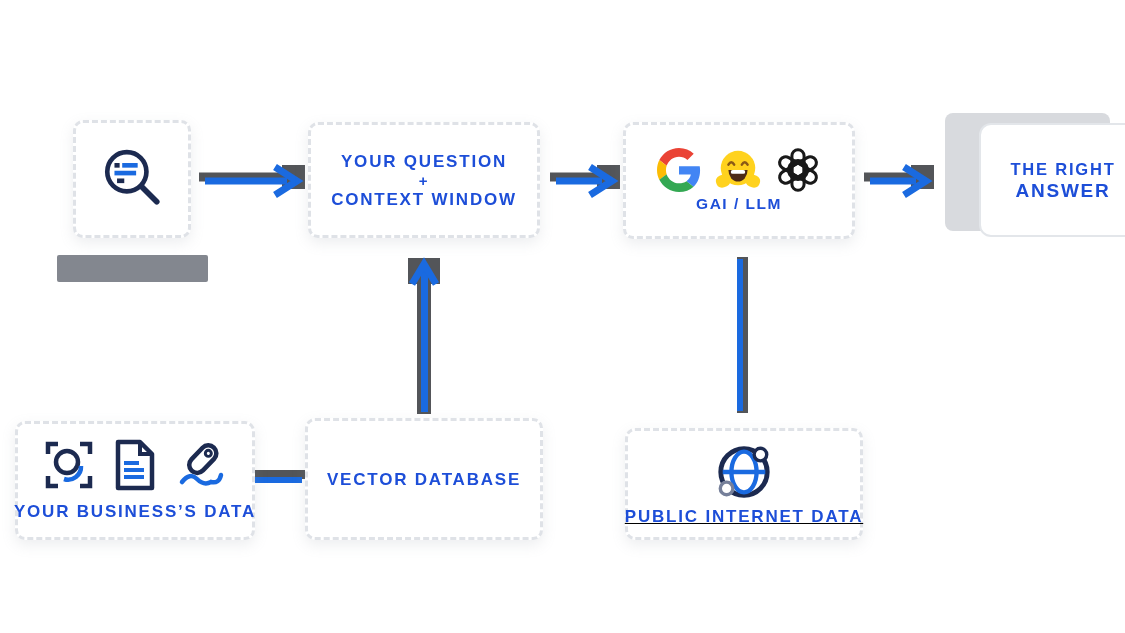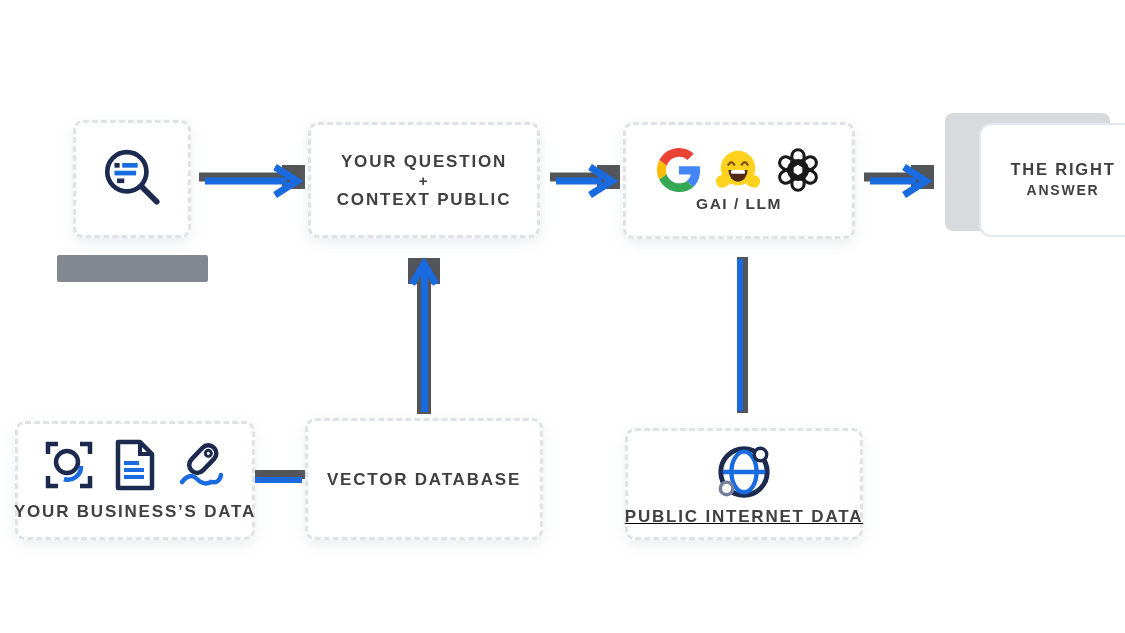--- a/index.html
+++ b/index.html
@@ -7,21 +7,21 @@
     position:relative;width:1125px;height:633px;background:#ffffff;
     font-family:"Liberation Sans",sans-serif;overflow:hidden;
   }
   .dashed-box{
     position:absolute;background:#ffffff;border:3px dashed #dfe2e7;border-radius:10px;
     box-shadow:0 5px 14px rgba(140,148,160,.16);
     display:flex;flex-direction:column;align-items:center;justify-content:center;
     box-sizing:border-box;
   }
   .label{
-    font-weight:bold;color:#404040;letter-spacing:1.8px;text-align:center;
+    font-weight:bold;color:#1d4ed8;letter-spacing:1.8px;text-align:center;
     font-size:17px;line-height:21px;white-space:nowrap;
   }
   .label.small{font-size:15.5px;letter-spacing:1.5px;}
   .q-plus{font-size:15px;line-height:17px;}
   .icon-row{display:flex;align-items:center;justify-content:center;gap:14px;}
   .arrow{position:absolute;}
   .redacted-bar{
     position:absolute;left:57px;top:255px;width:151px;height:27px;
     background:#83878f;border-radius:2px;
   }
@@ -95,21 +95,21 @@
       <rect x="15" y="24" width="21" height="4.5" fill="#1a6ae0"></rect>
       <rect x="17.5" y="31.5" width="7" height="4.5" fill="#1c2a50"></rect>
     </svg>
   </div>
 
   <div class="redacted-bar"></div>
 
   <div class="dashed-box" id="box-question">
     <div class="label">YOUR QUESTION</div>
     <div class="label q-plus">+</div>
-    <div class="label">CONTEXT PUBLIC</div>
+    <div class="label">CONTEXT WINDOW</div>
   </div>
 
   <div class="dashed-box" id="box-gai">
     <div class="icon-row">
       <svg width="44" height="44" viewBox="0 0 48 48">
         <path fill="#EA4335" d="M24 9.5c3.54 0 6.71 1.22 9.21 3.6l6.85-6.85C35.9 2.38 30.47 0 24 0 14.62 0 6.51 5.38 2.56 13.22l7.98 6.19C12.43 13.72 17.74 9.5 24 9.5z"></path>
         <path fill="#4285F4" d="M46.98 24.55c0-1.57-.15-3.09-.38-4.55H24v9.02h12.94c-.58 2.96-2.26 5.48-4.78 7.18l7.73 6c4.51-4.18 7.09-10.36 7.09-17.65z"></path>
         <path fill="#FBBC05" d="M10.53 28.59c-.48-1.45-.76-2.99-.76-4.59s.27-3.14.76-4.59l-7.98-6.19C.92 16.46 0 20.12 0 24c0 3.88.92 7.54 2.56 10.78l7.97-6.19z"></path>
         <path fill="#34A853" d="M24 48c6.48 0 11.93-2.13 15.89-5.81l-7.73-6c-2.15 1.45-4.92 2.3-8.16 2.3-6.26 0-11.57-4.22-13.47-9.91l-7.98 6.19C6.51 42.62 14.62 48 24 48z"></path>
       </svg>
@@ -132,21 +132,21 @@
           <rect x="-9" y="-30" width="18" height="44" rx="9" transform="rotate(300)"></rect>
         </g>
       </svg>
     </div>
     <div class="label small">GAI / LLM</div>
   </div>
 
   <div class="answer-backdrop"></div>
   <div class="answer-box">
     <div class="label" style="font-size:16.5px">THE RIGHT</div>
-    <div class="label" style="font-size:14px">ANSWER</div>
+    <div class="label" style="font-size:19px">ANSWER</div>
   </div>
 
   <div class="dashed-box" id="box-vector">
     <div class="label">VECTOR DATABASE</div>
   </div>
 
   <div class="dashed-box" id="box-business">
     <div class="icon-row" style="gap:18px">
       <svg width="50" height="50" viewBox="0 0 50 50">
         <g fill="none" stroke="#1c2a50" stroke-width="4.5">

